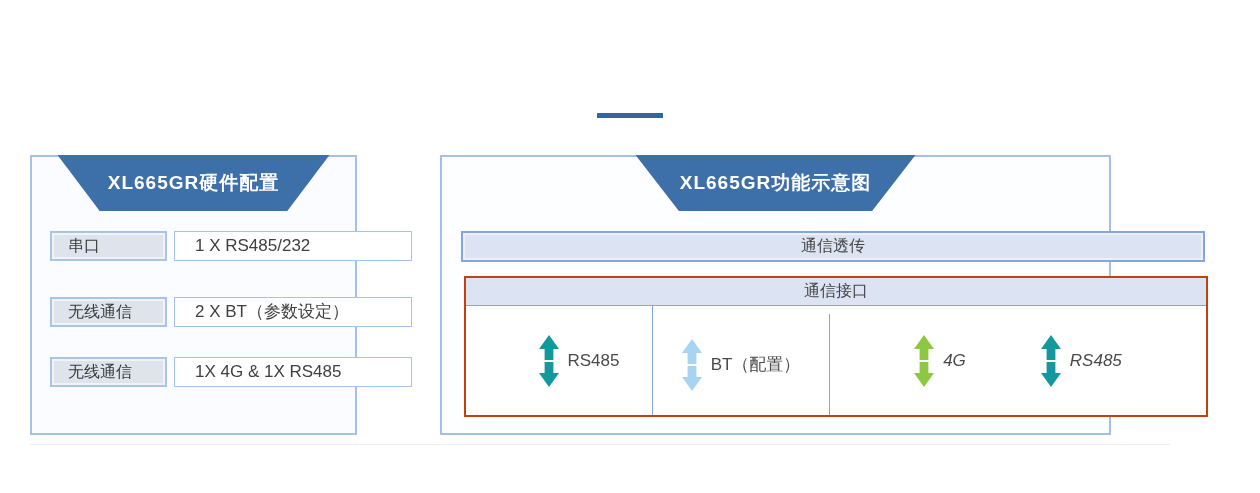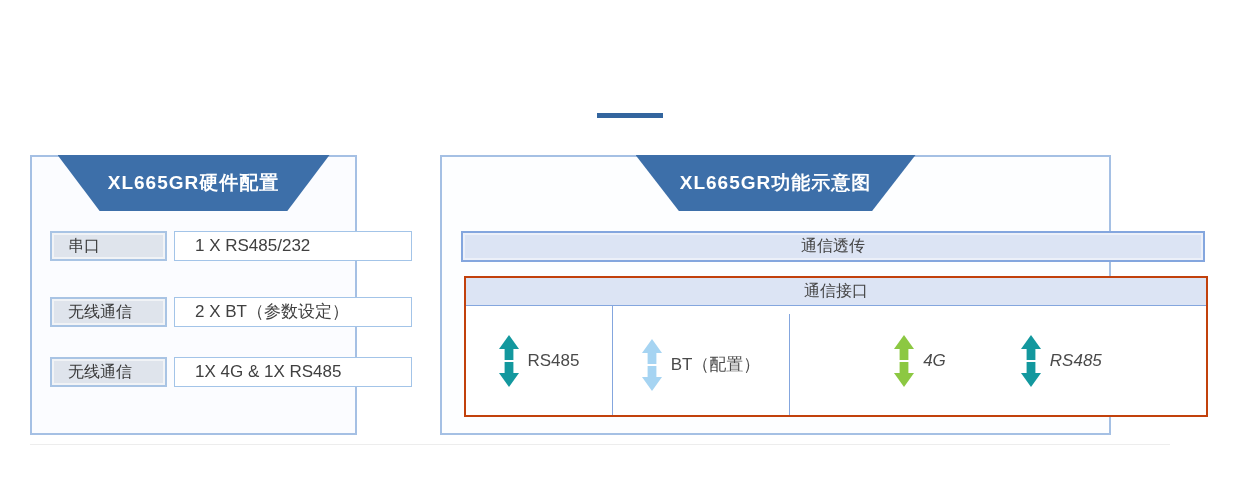--- a/index.html
+++ b/index.html
@@ -37,21 +37,21 @@
     font-size:17px;color:#404040;line-height:28px;padding-left:20px;white-space:nowrap;}
 
   
   .passthrough-bar{position:absolute;left:19px;top:74px;width:744px;height:31px;box-sizing:border-box;
     background:#dce4f4;border:2px solid #84a6de;box-shadow:inset 0 0 0 2px rgba(255,255,255,.45);
     display:flex;align-items:center;justify-content:center;font-size:16px;color:#444444;}
   .interface-table{position:absolute;left:22px;top:119px;width:744px;height:141px;box-sizing:border-box;
     border:2px solid #c2410c;background:#ffffff;display:flex;flex-direction:column;}
   .interface-header{height:28px;box-sizing:border-box;background:#dce4f4;border-bottom:1px solid #84a6de;
     display:flex;align-items:center;justify-content:center;font-size:16px;color:#444444;flex:0 0 28px;}
-  .interface-body{flex:1;display:flex;}
+  .interface-body{flex:1;display:flex;padding-left:40px;}
   .interface-cell{box-sizing:border-box;display:flex;align-items:center;justify-content:center;gap:9px;}
   .cell-1{flex:0 0 147px;border-right:1px solid #84a6de;}
   .cell-2{flex:0 0 177px;border-right:1px solid #84a6de;margin-top:8px;}
   .cell-3{flex:1;gap:75px;}
   .arrow-group{display:flex;align-items:center;gap:9px;font-style:italic;}
   .arrow-label{font-size:17px;color:#4a4a4a;white-space:nowrap;}
   .arrow-icon{display:block;}
 
   .bottom-divider{position:absolute;top:444px;left:30px;width:1140px;height:1px;background:#ededed;}
 </style>

